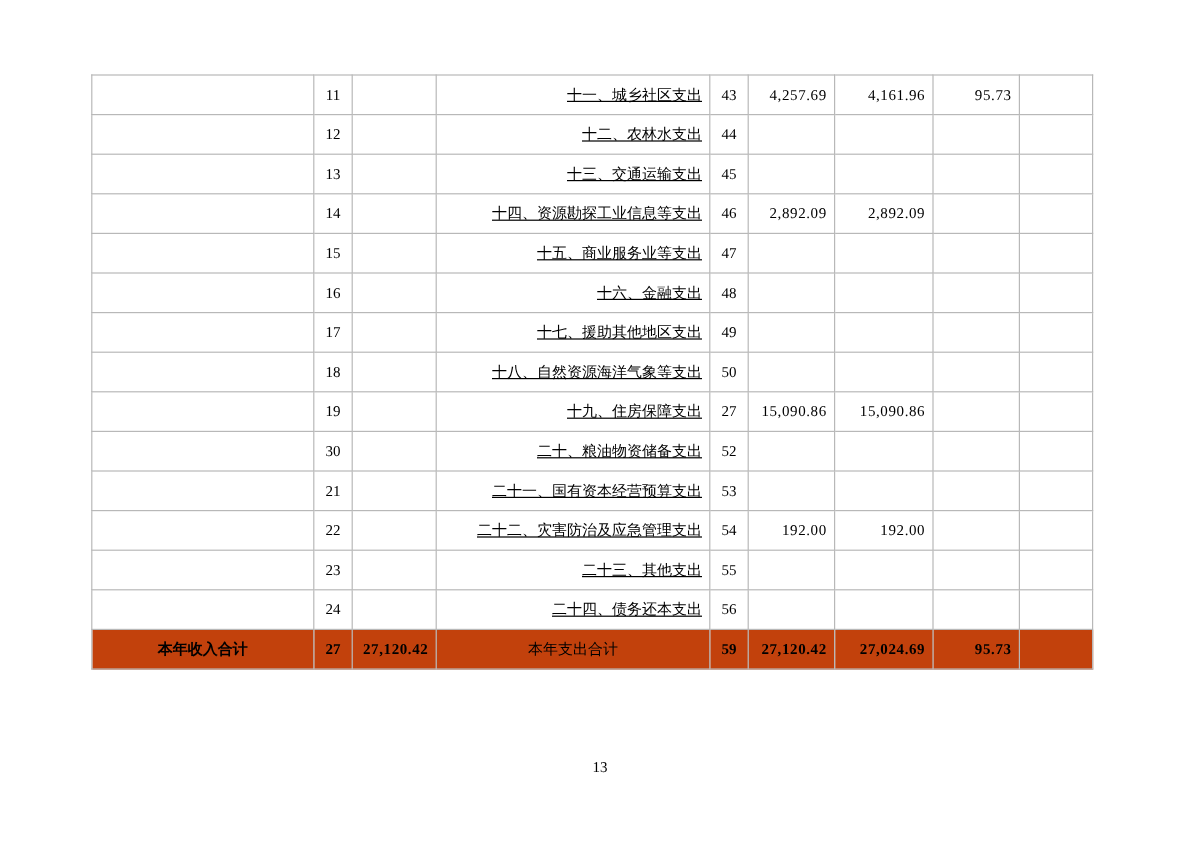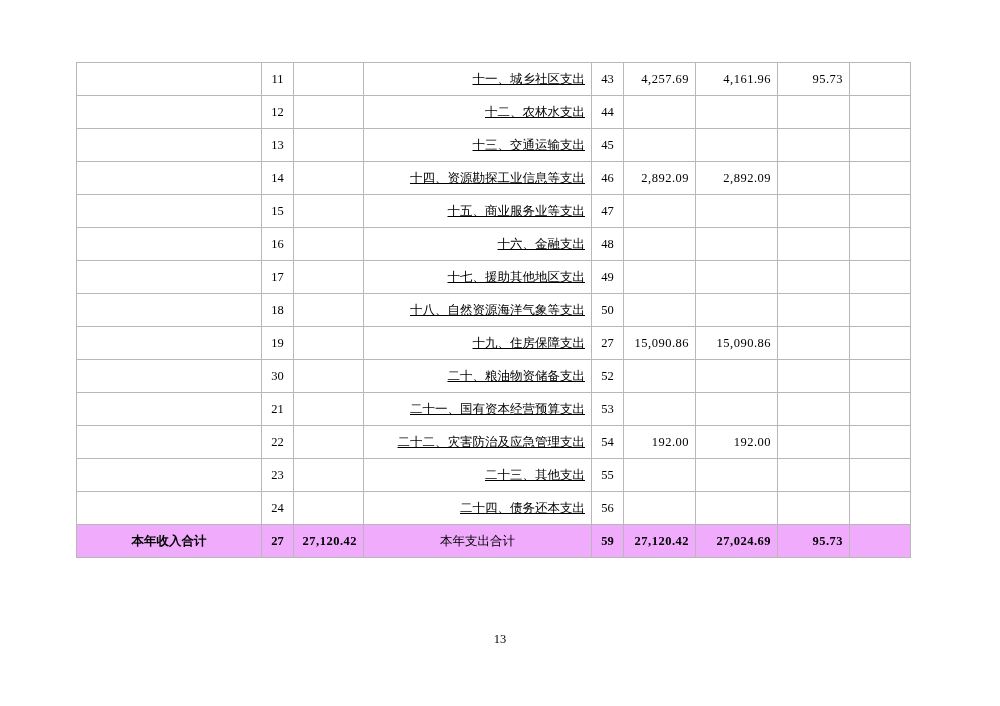--- a/index.html
+++ b/index.html
@@ -64,21 +64,21 @@
     text-align: right;
     padding-left: 10px;
     text-decoration: underline;
   }
   td.amount {
     text-align: right;
     padding-right: 14px;
     letter-spacing: 0.5px;
   }
   tr.total-row td {
-    background: #f0abfc;
+    background: #c2410c;
     font-weight: bold;
   }
   tr.total-row td.amount,
   tr.total-row td.num-center {
     font-weight: bold;
   }
   tr.total-row td.total-label {
     text-align: center;
     font-weight: bold;
   }

